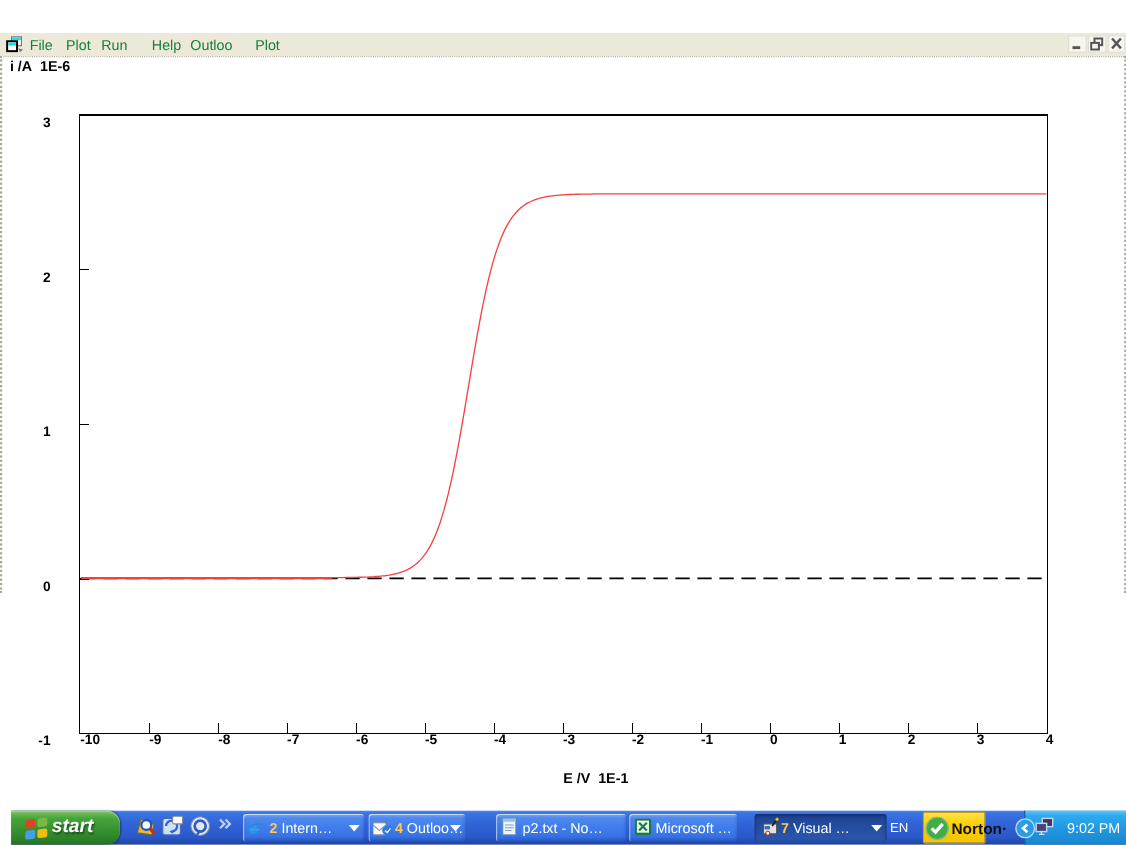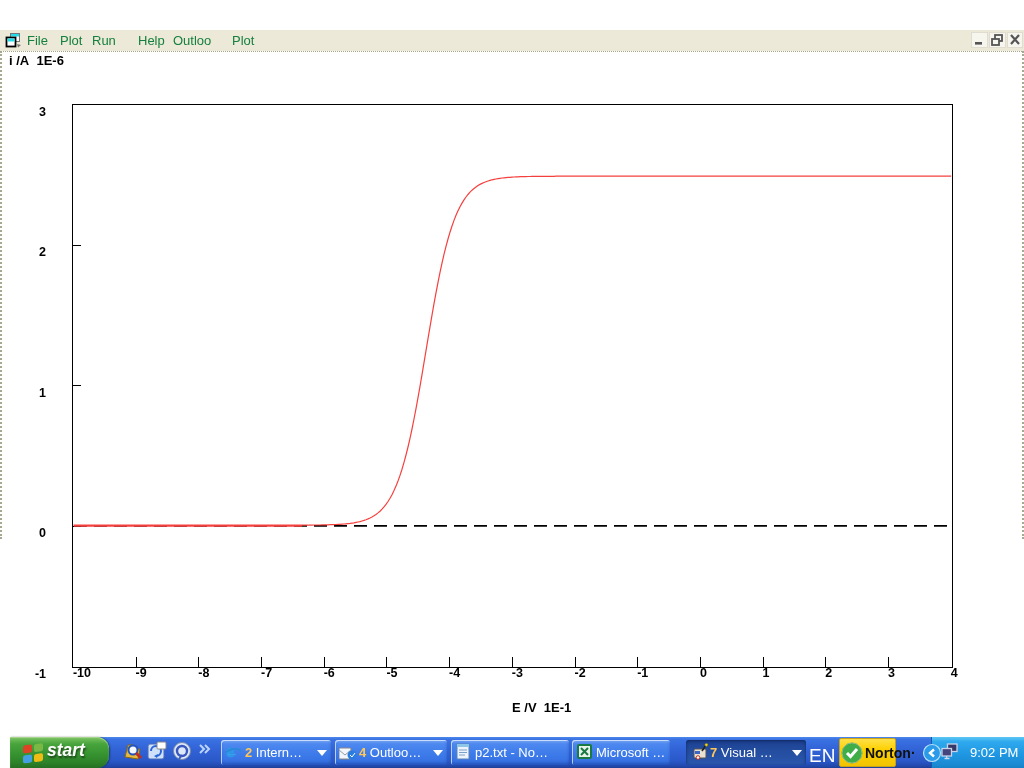--- a/index.html
+++ b/index.html
@@ -27,21 +27,21 @@
 #startbtn{position:absolute;left:0;top:0;width:99px;height:31px;border-radius:0 12px 12px 0;
  background:linear-gradient(180deg,#7fc465 0%,#48a53c 22%,#379330 55%,#2e8429 80%,#256f22 100%);
  box-shadow:inset 0 1px 1px #a8d88f, 1px 0 2px rgba(0,0,0,.4)}
 #startbtn span{position:absolute;left:37px;top:3px;color:#fff;font-size:17.5px;font-weight:bold;font-style:italic;text-shadow:1px 2px 2px rgba(0,0,0,.5)}
 .tkb{position:absolute;top:3px;height:25px;border-radius:3px;color:#fff;font-size:13px;
  background:linear-gradient(180deg,#79a5f3 0%,#4e89f0 15%,#3c79e9 60%,#346ee0 100%);box-shadow:inset 1px 1px 0 rgba(230,240,255,.75), inset 0 -2px 3px rgba(20,50,140,.45)}
 .tkb.pressed{background:linear-gradient(180deg,#1c3f90 0%,#234c9e 40%,#2a57ad 100%);box-shadow:inset 0 1px 3px #10275e}
 .tkb .lbl{position:absolute;left:24px;top:5px;white-space:nowrap}
 .tkb .num{color:#ffc858;font-weight:bold}
 .tkb .dd{position:absolute;right:4px;top:10px;width:0;height:0;border-left:5px solid transparent;border-right:5px solid transparent;border-top:6px solid #fff}
-#entxt{position:absolute;left:799px;top:8px;color:#fff;font-size:19px}
+#entxt{position:absolute;left:799px;top:8px;color:#fff;font-size:12px}
 #norton{position:absolute;left:829px;top:1px;width:57px;height:29px;background:linear-gradient(180deg,#ffe14a,#fdd000 40%,#f2c400);border:1px solid #caa21a;border-radius:2px}
 #norton .txt{position:absolute;left:25px;top:6px;font-size:14px;font-weight:bold;color:#111}
 #tray{position:absolute;left:921px;top:0;width:103px;height:31px;
  background:linear-gradient(180deg,#5ec7f5 0%,#2fa9ee 15%,#1f97e2 55%,#1a8ad2 90%,#1781c6 100%);border-left:1px solid #0d5ea8}
 #clock{position:absolute;left:38px;top:8px;color:#fff;font-size:13px}
 </style></head>
 <body>
 <div id="screen">
   <div id="menubar">
     <svg class="sysicon" width="17" height="17">
@@ -155,21 +155,21 @@
 
     <div class="tkb" style="left:211px;width:110px">
       <svg width="18" height="17" style="position:absolute;left:3px;top:3px">
           <text x="2" y="14" font-family="Liberation Serif,serif" font-size="18" font-weight="bold" fill="#2e9ae8" stroke="#2e9ae8" stroke-width="0.7">e</text>
           <path d="M2 9.5 C7 4.5 15 5 17 8.5" stroke="#2a88d8" stroke-width="1.8" fill="none"></path>
           <path d="M4 11.5 h8" stroke="#38a0e8" stroke-width="1.5"></path>
         </svg>
       <span class="lbl"><span class="num">2</span> Intern…</span>
         <span class="dd"></span>
     </div>
-    <div class="tkb" style="left:325px;width:112px">
+    <div class="tkb" style="left:325px;width:88px">
       <svg width="18" height="15" style="position:absolute;left:4px;top:6px">
           <rect x="0" y="2" width="12" height="11" rx="1" fill="#f2f6ff" stroke="#888"></rect>
           <path d="M0 4 l6 5 6 -5" fill="none" stroke="#999"></path>
           <circle cx="13" cy="9" r="4.5" fill="#2a7de0"></circle>
           <path d="M11 9 l2 2 3 -4" stroke="#fff" fill="none"></path>
         </svg>
       <span class="lbl"><span class="num">4</span> Outloo…</span>
         <span class="dd"></span>
     </div>
     <div class="tkb" style="left:441px;width:118px">

